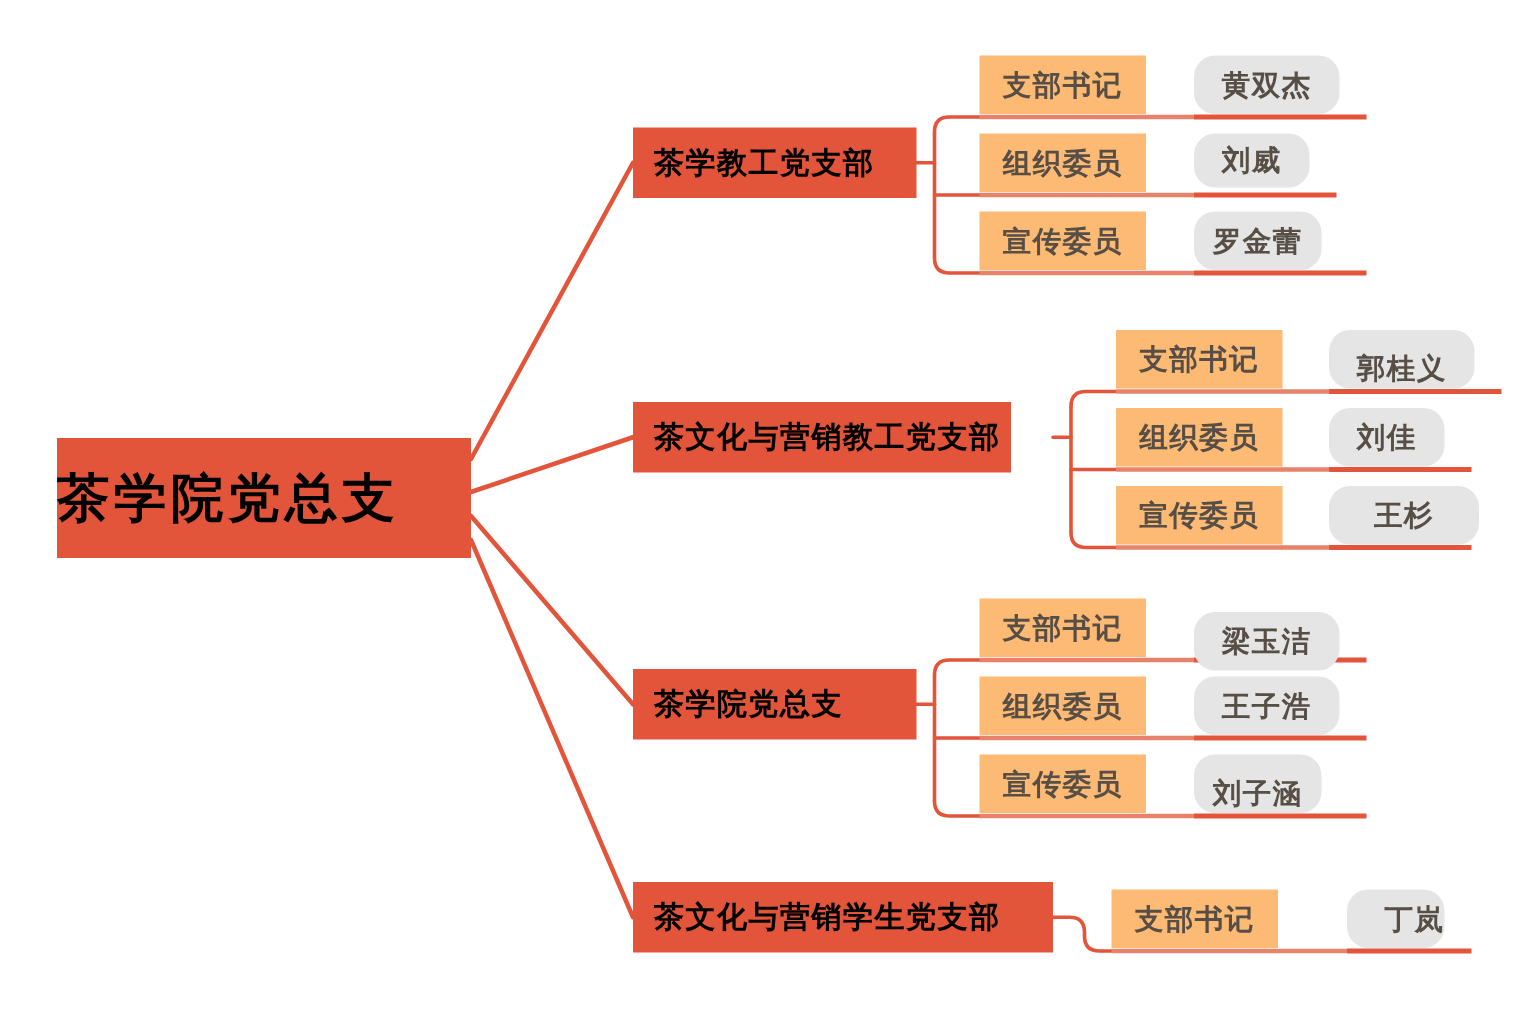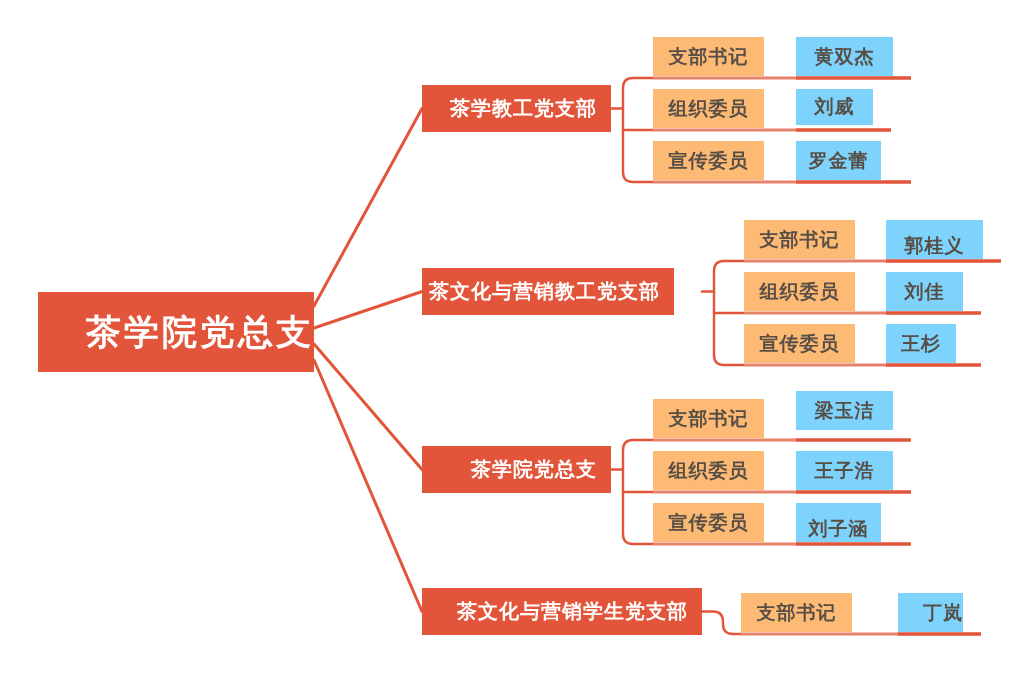--- a/index.html
+++ b/index.html
@@ -12,23 +12,23 @@
     position:relative;
   }
   #stage{position:absolute;left:0;top:0;width:1024px;height:683px;}
 
   
   #wires{position:absolute;left:0;top:0;width:1024px;height:683px;z-index:1;}
 
   .node{
     position:absolute;z-index:3;
     background:#E2553A;
-    color:#ffffff;
+    color:#000000;
     font-weight:bold;
-    display:flex;align-items:center;justify-content:flex-end;
+    display:flex;align-items:center;justify-content:flex-start;
     letter-spacing:1px;
     box-sizing:border-box;
     white-space:nowrap;
   }
   .node.root{
     font-size:35px;
     letter-spacing:3px;
   }
   .node.branch{
     font-size:20px;
@@ -40,21 +40,21 @@
     position:absolute;z-index:3;
     background:#fdba74;
     color:#574E46;
     font-weight:bold;
     font-size:19px;
     display:flex;align-items:center;justify-content:center;
     box-sizing:border-box;
     white-space:nowrap;
     letter-spacing:1px;
   }
-  .chip.person{background:#7dd3fc;}
+  .chip.person{background:#e5e5e5;border-radius:14px;}
 </style>
 </head>
 <body>
 
 <div id="stage">
 
   <svg id="wires" viewBox="0 0 1024 683" width="1024" height="683" xmlns="http://www.w3.org/2000/svg">
       <line x1="314" y1="306" x2="422" y2="108.5" stroke="#E2553A" stroke-width="3" stroke-linecap="round"></line>
       <line x1="314" y1="328" x2="422" y2="291.5" stroke="#E2553A" stroke-width="3" stroke-linecap="round"></line>
       <line x1="314" y1="344" x2="422" y2="469.5" stroke="#E2553A" stroke-width="3" stroke-linecap="round"></line>
@@ -144,31 +144,31 @@
   </div>
   <div class="chip role" style="left:744px;top:272px;width:111px;height:39px;">
     <span>组织委员</span>
   </div>
   <div class="chip person" style="left:886px;top:272px;width:77px;height:39px;">
     <span>刘佳</span>
   </div>
   <div class="chip role" style="left:744px;top:324px;width:111px;height:39px;">
     <span>宣传委员</span>
   </div>
-  <div class="chip person" style="left:886px;top:324px;width:70px;height:39px;">
+  <div class="chip person" style="left:886px;top:324px;width:100px;height:39px;">
     <span>王杉</span>
   </div>
 
   <div class="node branch" style="left:422px;top:446px;width:189px;height:47px;">
     <span>茶学院党总支</span>
   </div>
   <div class="chip role" style="left:653px;top:399px;width:111px;height:39px;">
     <span>支部书记</span>
   </div>
-  <div class="chip person" style="left:796px;top:391px;width:97px;height:39px;">
+  <div class="chip person" style="left:796px;top:408px;width:97px;height:39px;">
     <span>梁玉洁</span>
   </div>
   <div class="chip role" style="left:653px;top:451px;width:111px;height:39px;">
     <span>组织委员</span>
   </div>
   <div class="chip person" style="left:796px;top:451px;width:97px;height:39px;">
     <span>王子浩</span>
   </div>
   <div class="chip role" style="left:653px;top:503px;width:111px;height:39px;">
     <span>宣传委员</span>

